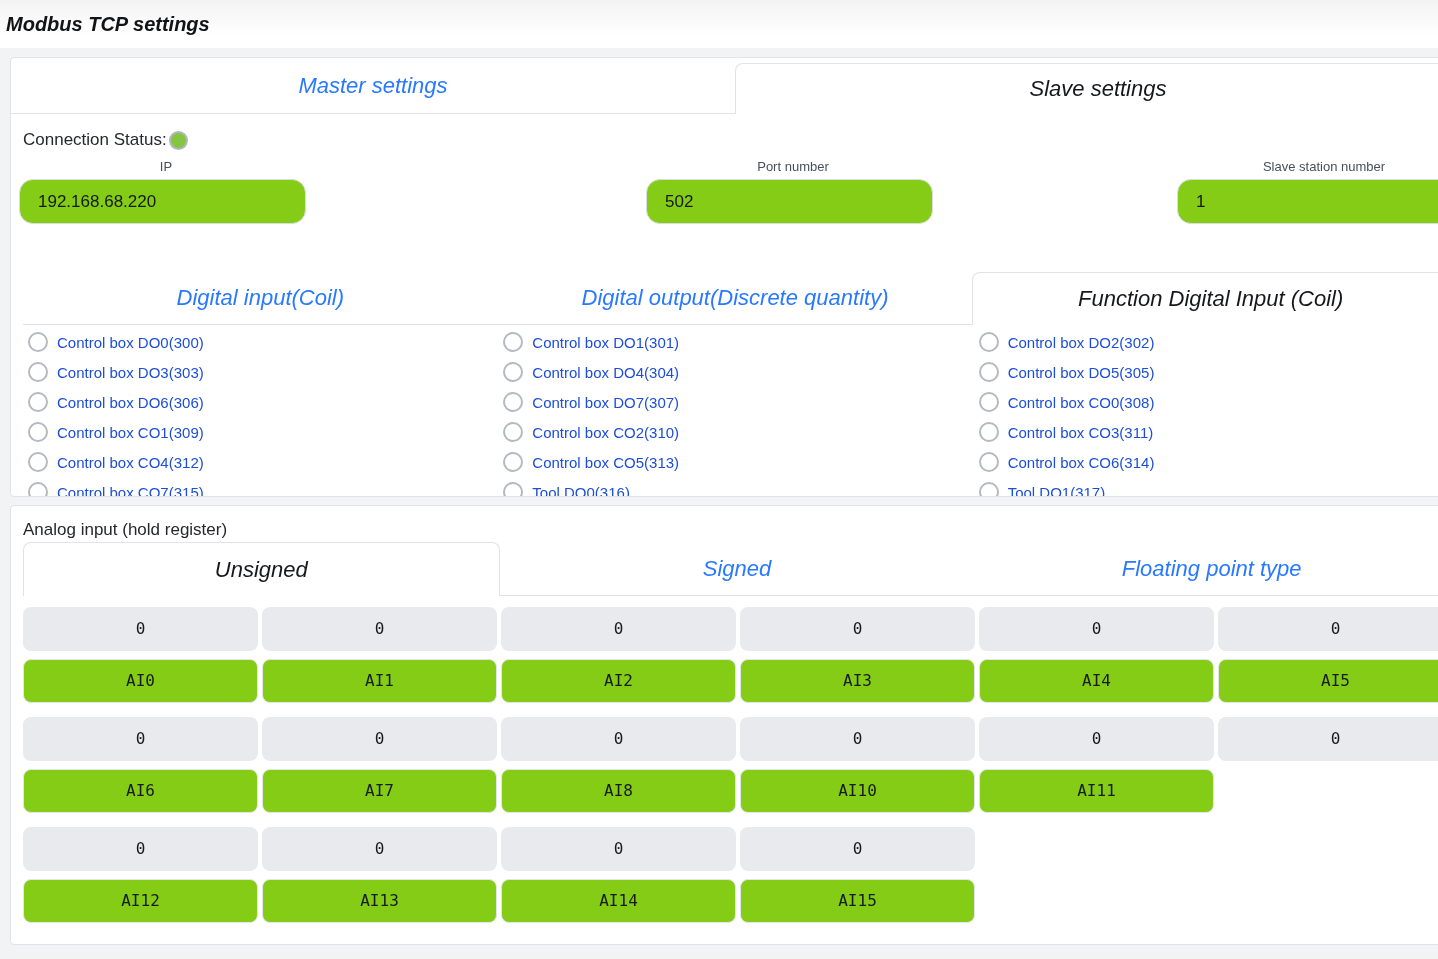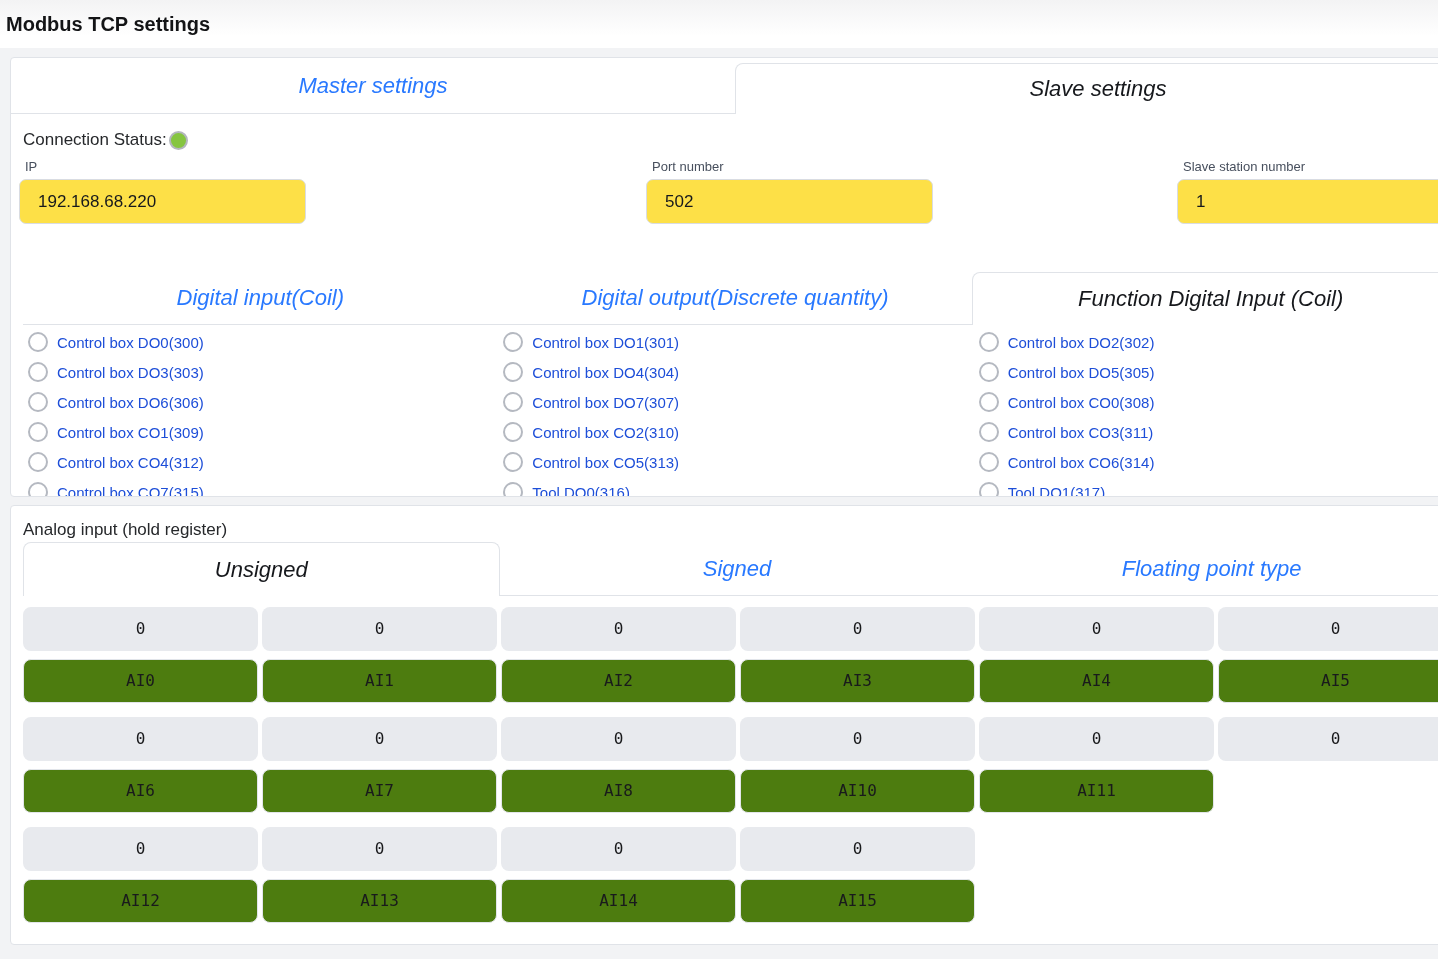--- a/index.html
+++ b/index.html
@@ -6,20 +6,21 @@
   html,body { margin:0; padding:0; }
   body {
     width:1438px; height:959px; overflow:hidden; position:relative;
     background:#f2f3f5;
     font-family:"Liberation Sans", sans-serif;
     color:#1b1c1e;
   }
   .page-header {
     height:48px; background:linear-gradient(#f3f3f4, #ffffff 75%);
     padding:13px 8px 0 6px;
+    font-style:italic;
   }
   .page-title { font-size:20px; font-weight:bold; color:#131416; }
 
   .card {
     margin-left:10px; width:1452px; height:440px;
     background:#fff; border:1px solid #e0e3e8; border-radius:4px;
     overflow:hidden;
   }
   .card-top { margin-top:9px; }
   .card-analog { margin-top:8px; }
@@ -43,24 +44,24 @@
 
   .conn-row { margin:16px 0 0 12px; display:flex; align-items:center; font-size:17px; color:#26282b; }
   .conn-dot {
     width:19px; height:19px; border-radius:50%;
     background:var(--status, #85c540); border:2px solid #b3b7bd; margin-left:2px;
   }
 
   .fields { position:relative; height:122px; }
   .field-group { position:absolute; top:9px; width:288px; }
   .fg-ip { left:8px; } .fg-port { left:587px;margin-left:48px; } .fg-station { left:1166px; }
-  .field-label { font-size:13px; color:#474f5d; margin:0 0 5px 6px; }
+  .field-label { font-size:13px; color:#474f5d; margin:0 0 5px 6px;text-align:center; }
   .field-input {
-    width:287px; height:45px; border:1px solid #d9dce2; border-radius:7px;
-    padding:0 10px 0 18px; font-size:17px; color:#16181c; background:#fde047; outline:none;
+    width:287px; height:45px; border:1px solid #d9dce2; border-radius:14px;
+    padding:0 10px 0 18px; font-size:17px; color:#16181c; background:#84cc16; outline:none;
     font-family:"Liberation Sans", sans-serif;
   }
 
   .radio-panel { margin:2px 12px 0; height:190px; overflow:hidden; }
   .radio-row { display:grid; grid-template-columns:repeat(3, 1fr); height:30px; }
   .radio-option { display:flex; align-items:center; padding-left:5px; cursor:pointer; }
   .radio-circle {
     width:20px; height:20px; border:2px solid #b5b9c1; border-radius:50%;
     background:#fff; margin-right:9px; flex:none;
   }
@@ -72,21 +73,21 @@
   .g-row { display:grid; grid-template-columns:repeat(6, 235px); column-gap:4px; }
   .g-row.values { margin-bottom:8px; }
   .g-pair { margin-bottom:14px; }
   .g-pair:last-child { margin-bottom:0; }
   .cell {
     height:44px; line-height:44px; text-align:center;
     font-family:"DejaVu Sans Mono", monospace; font-size:16px; color:#191a1c;
     border-radius:8px;
   }
   .cell.value { background:#e8eaee; }
-  .cell.label { background:#4d7c0f; border:1px solid #e2e5ea; line-height:42px; }
+  .cell.label { background:#84cc16; border:1px solid #e2e5ea; line-height:42px; }
 </style>
 </head>
 <body>
 
 <header class="page-header">
   <div class="page-title">Modbus TCP settings</div>
 </header>
 
 <section class="card card-top">
   <div class="tabbar main-tabbar">

